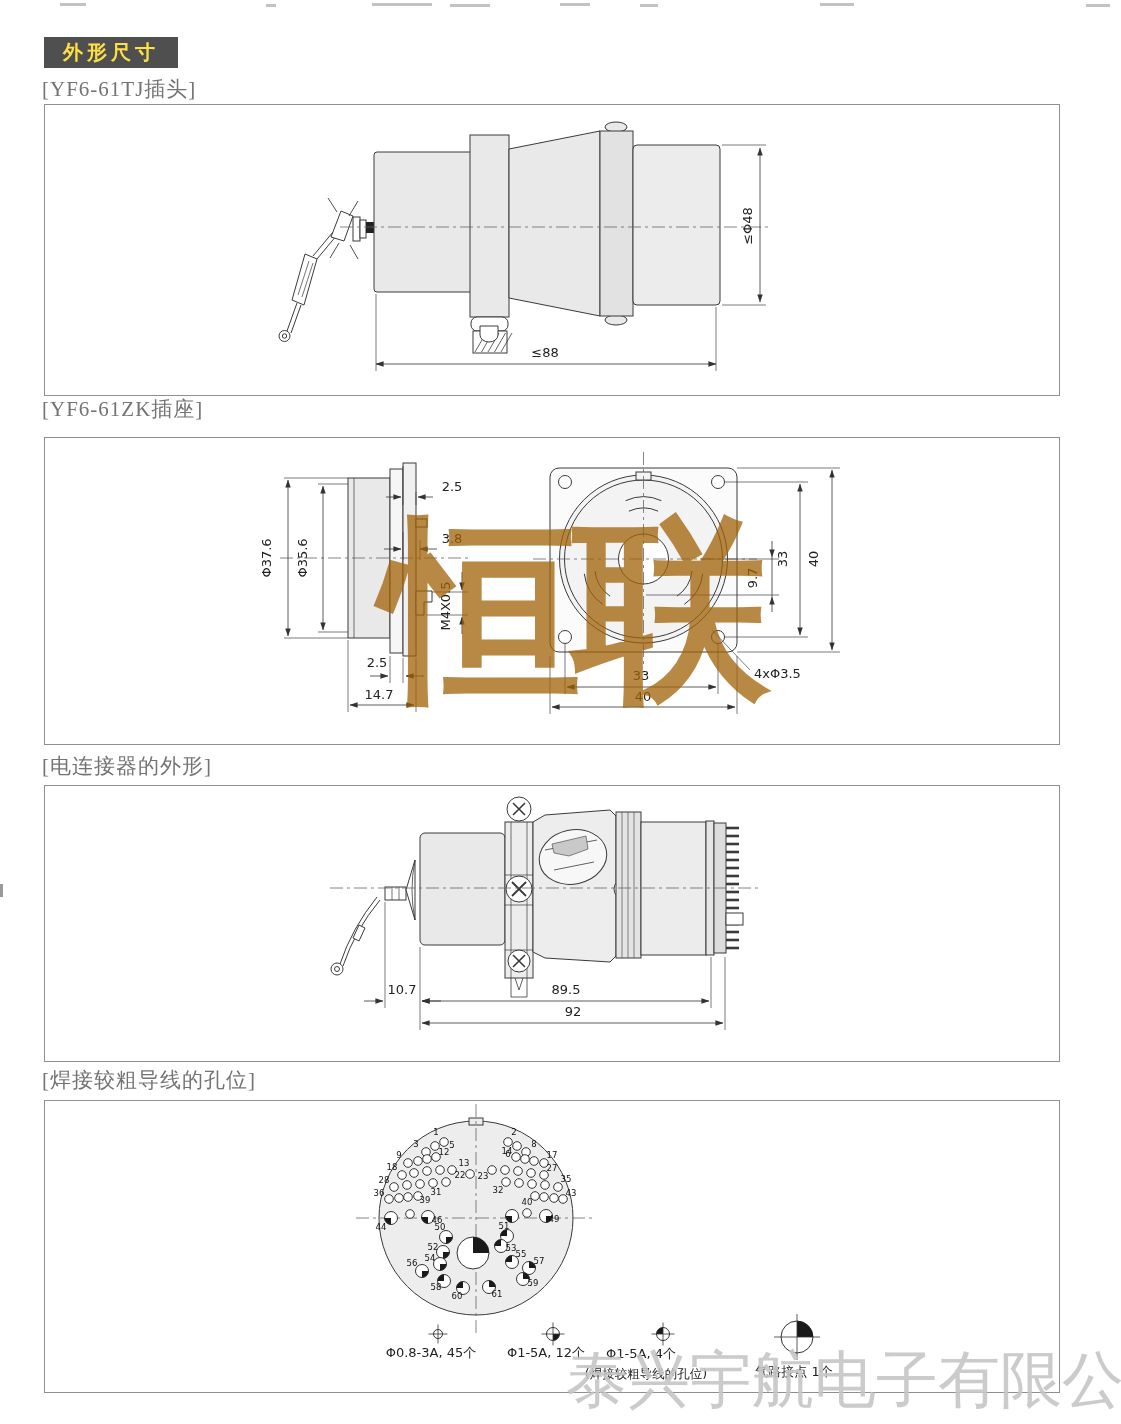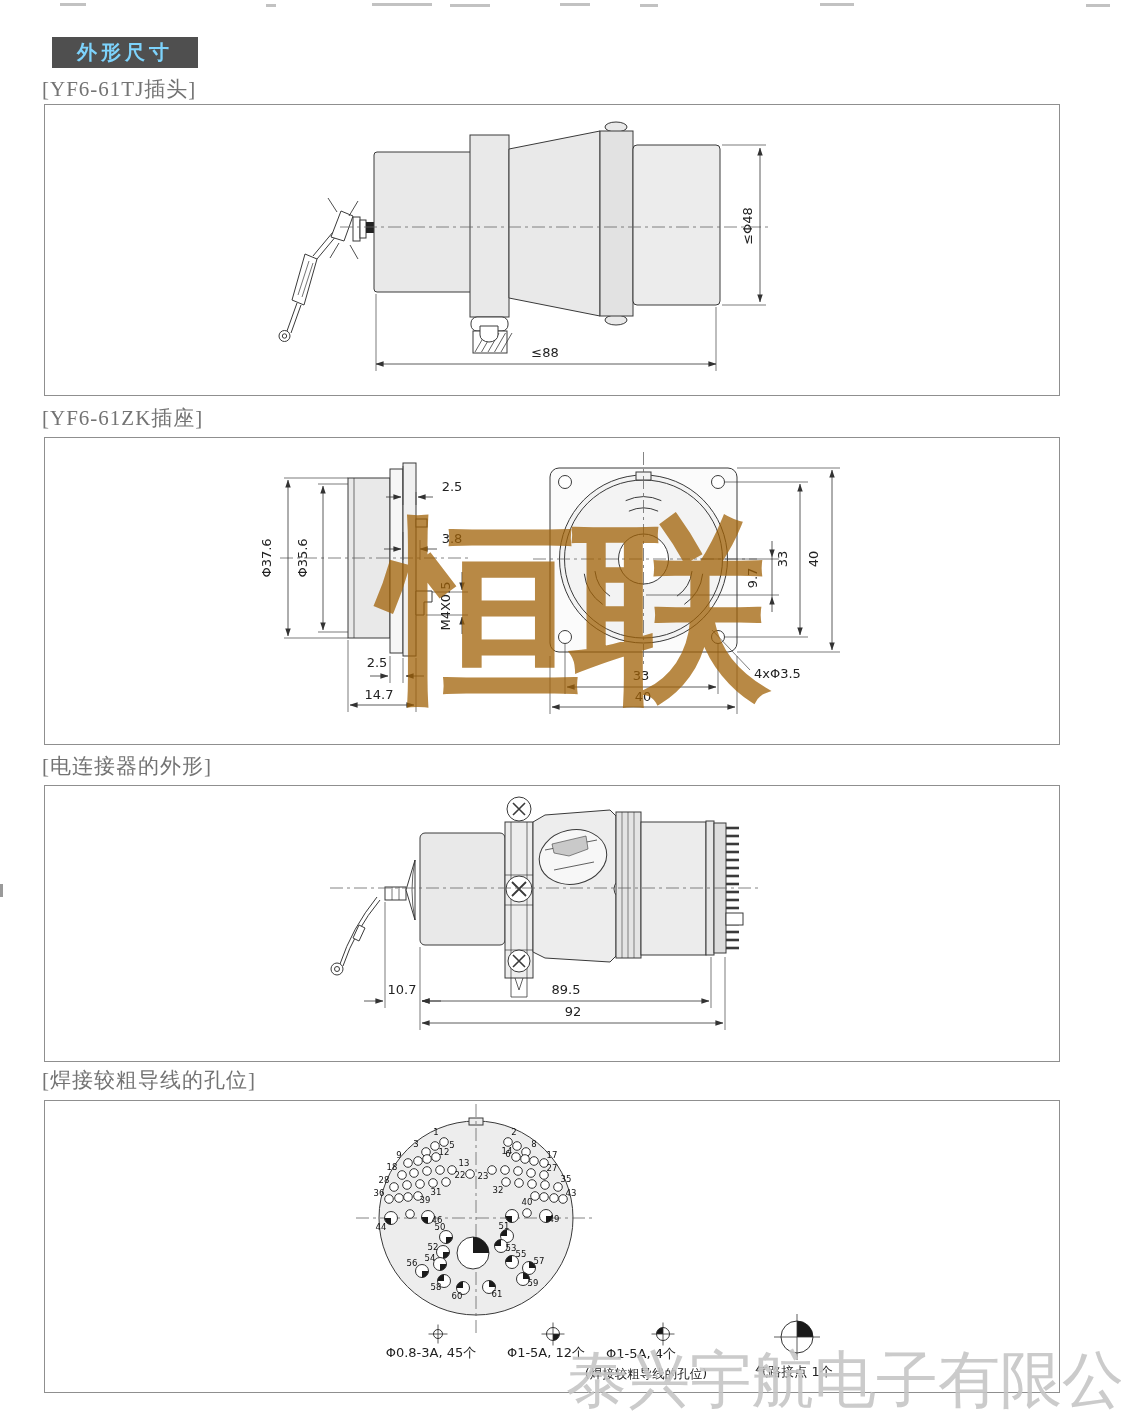--- a/index.html
+++ b/index.html
@@ -1,20 +1,20 @@
 <!DOCTYPE html>
 <html><head>
 <meta charset="utf-8">
 <style>
   html,body{margin:0;padding:0}
   body{width:1121px;height:1424px;position:relative;background:#fff;overflow:hidden;
        font-family:"Liberation Sans","DejaVu Sans",sans-serif;}
   .panel{position:absolute;border:1px solid #8f8f8f;background:#fff;z-index:1}
-  .badge{position:absolute;left:52px;top:37px;z-index:4;background:#4f4f4f;color:#7dd3fc;
-         font:bold 20px/31px "DejaVu Sans",sans-serif;padding:0 25px;letter-spacing:4px}
+  .badge{position:absolute;left:44px;top:37px;z-index:4;background:#4f4f4f;color:#fde047;
+         font:bold 20px/31px "DejaVu Sans",sans-serif;padding:0 19px;letter-spacing:4px}
   .sec-label{position:absolute;left:42px;z-index:4;color:#737373;
          font:21px "Liberation Serif","DejaVu Serif",serif;letter-spacing:1px}
   svg.canvas{position:absolute;left:0;top:0;z-index:3}
   .dim{fill:#222;stroke:none;font:13px "DejaVu Sans",sans-serif}
   .pnum{fill:#111;stroke:none;font:8.5px "DejaVu Sans",sans-serif;text-anchor:middle}
   .lg{fill:#222;stroke:none;font:13px "DejaVu Sans",sans-serif;text-anchor:middle}
   .lgn{fill:#222;stroke:none;font:12.5px "DejaVu Sans",sans-serif;text-anchor:middle}
   .cl{stroke:#666;stroke-width:.8;stroke-dasharray:13 4 3 4;fill:none}
   .ext{stroke:#444;stroke-width:.7;fill:none}
   .dl{stroke:#333;stroke-width:.8;fill:none}
@@ -33,21 +33,21 @@
 <i class="ta" style="left:372px;top:3px;width:60px;height:3px"></i>
 <i class="ta" style="left:450px;top:4px;width:40px;height:3px"></i>
 <i class="ta" style="left:560px;top:3px;width:30px;height:3px"></i>
 <i class="ta" style="left:640px;top:4px;width:18px;height:3px"></i>
 <i class="ta" style="left:820px;top:3px;width:34px;height:3px"></i>
 <i class="ta" style="left:1086px;top:4px;width:24px;height:3px"></i>
 <i class="ta" style="left:0;top:884px;width:3px;height:13px;background:#9a9a9a"></i>
 
 <div class="badge">外形尺寸</div>
 <div class="sec-label" style="top:75px">[YF6-61TJ插头]</div>
-<div class="sec-label" style="top:404px">[YF6-61ZK插座]</div>
+<div class="sec-label" style="top:395px">[YF6-61ZK插座]</div>
 <div class="sec-label" style="top:752px">[电连接器的外形]</div>
 <div class="sec-label" style="top:1066px">[焊接较粗导线的孔位]</div>
 
 <div class="panel" style="left:44px;top:104px;width:1014px;height:290px"></div>
 <div class="panel" style="left:44px;top:437px;width:1014px;height:306px"></div>
 <div class="panel" style="left:44px;top:785px;width:1014px;height:275px"></div>
 <div class="panel" style="left:44px;top:1100px;width:1014px;height:291px"></div>
 
 <svg class="canvas" width="1121" height="1424" viewBox="0 0 1121 1424">
   <defs>

